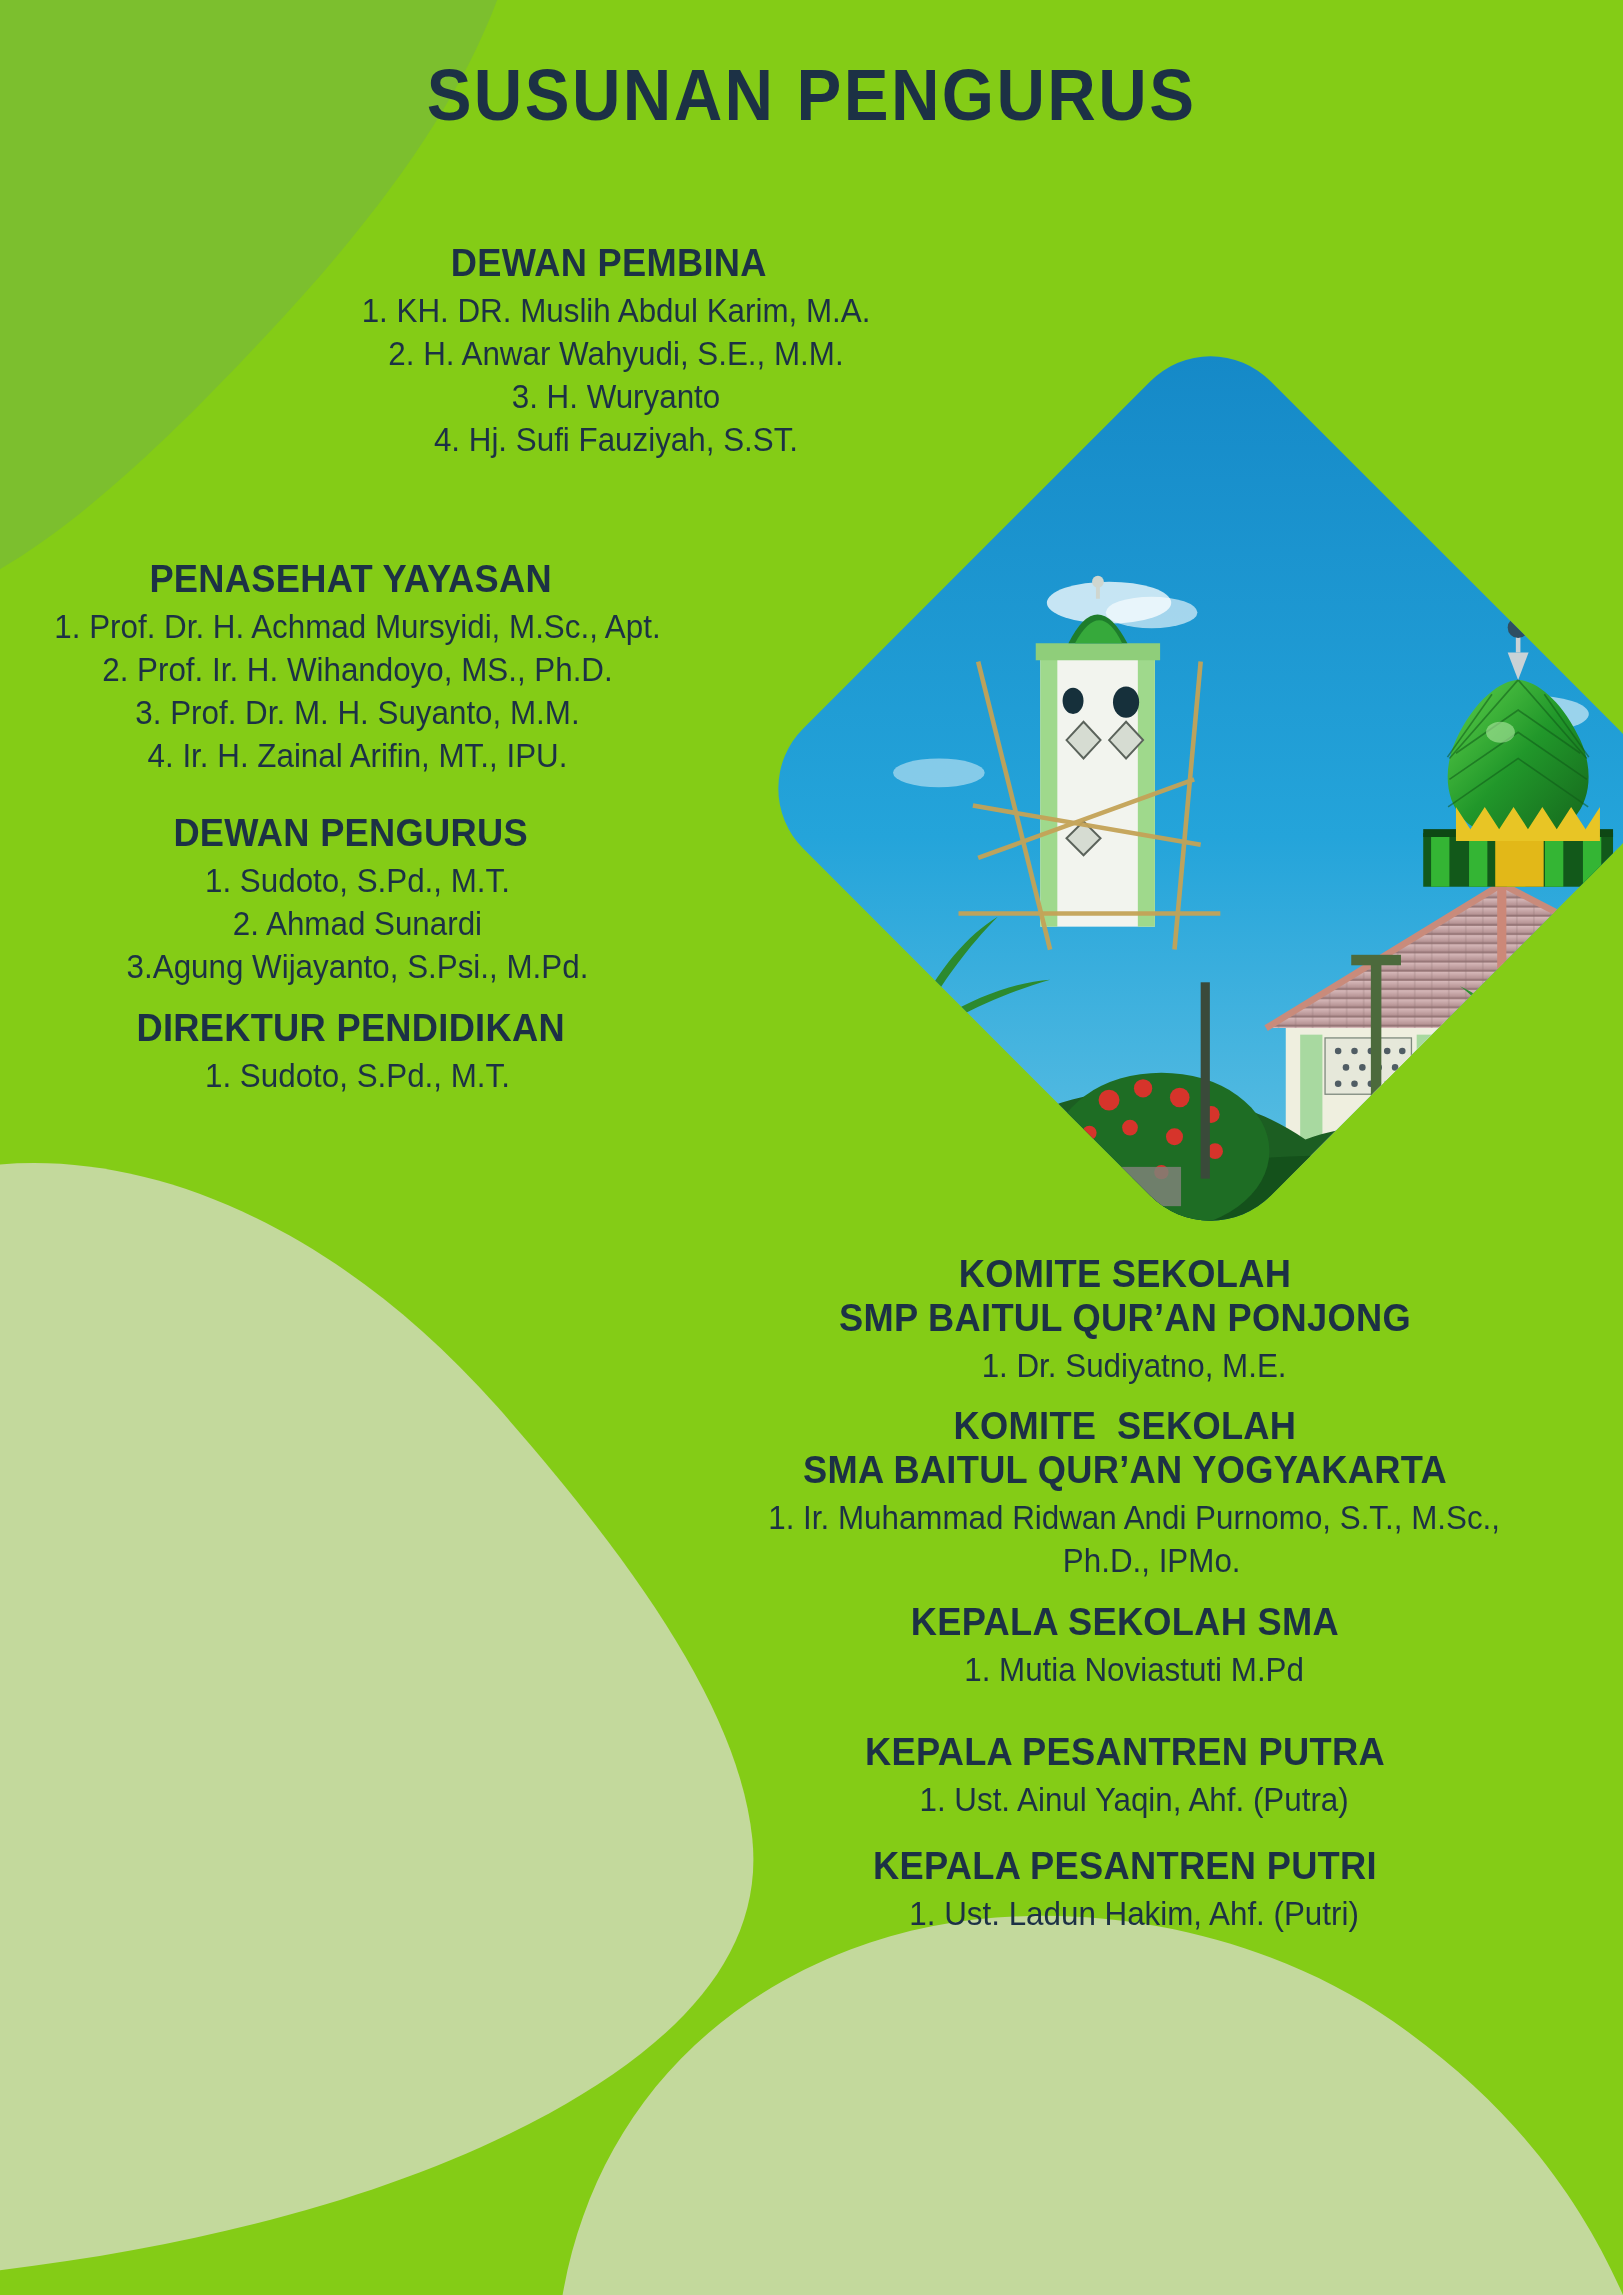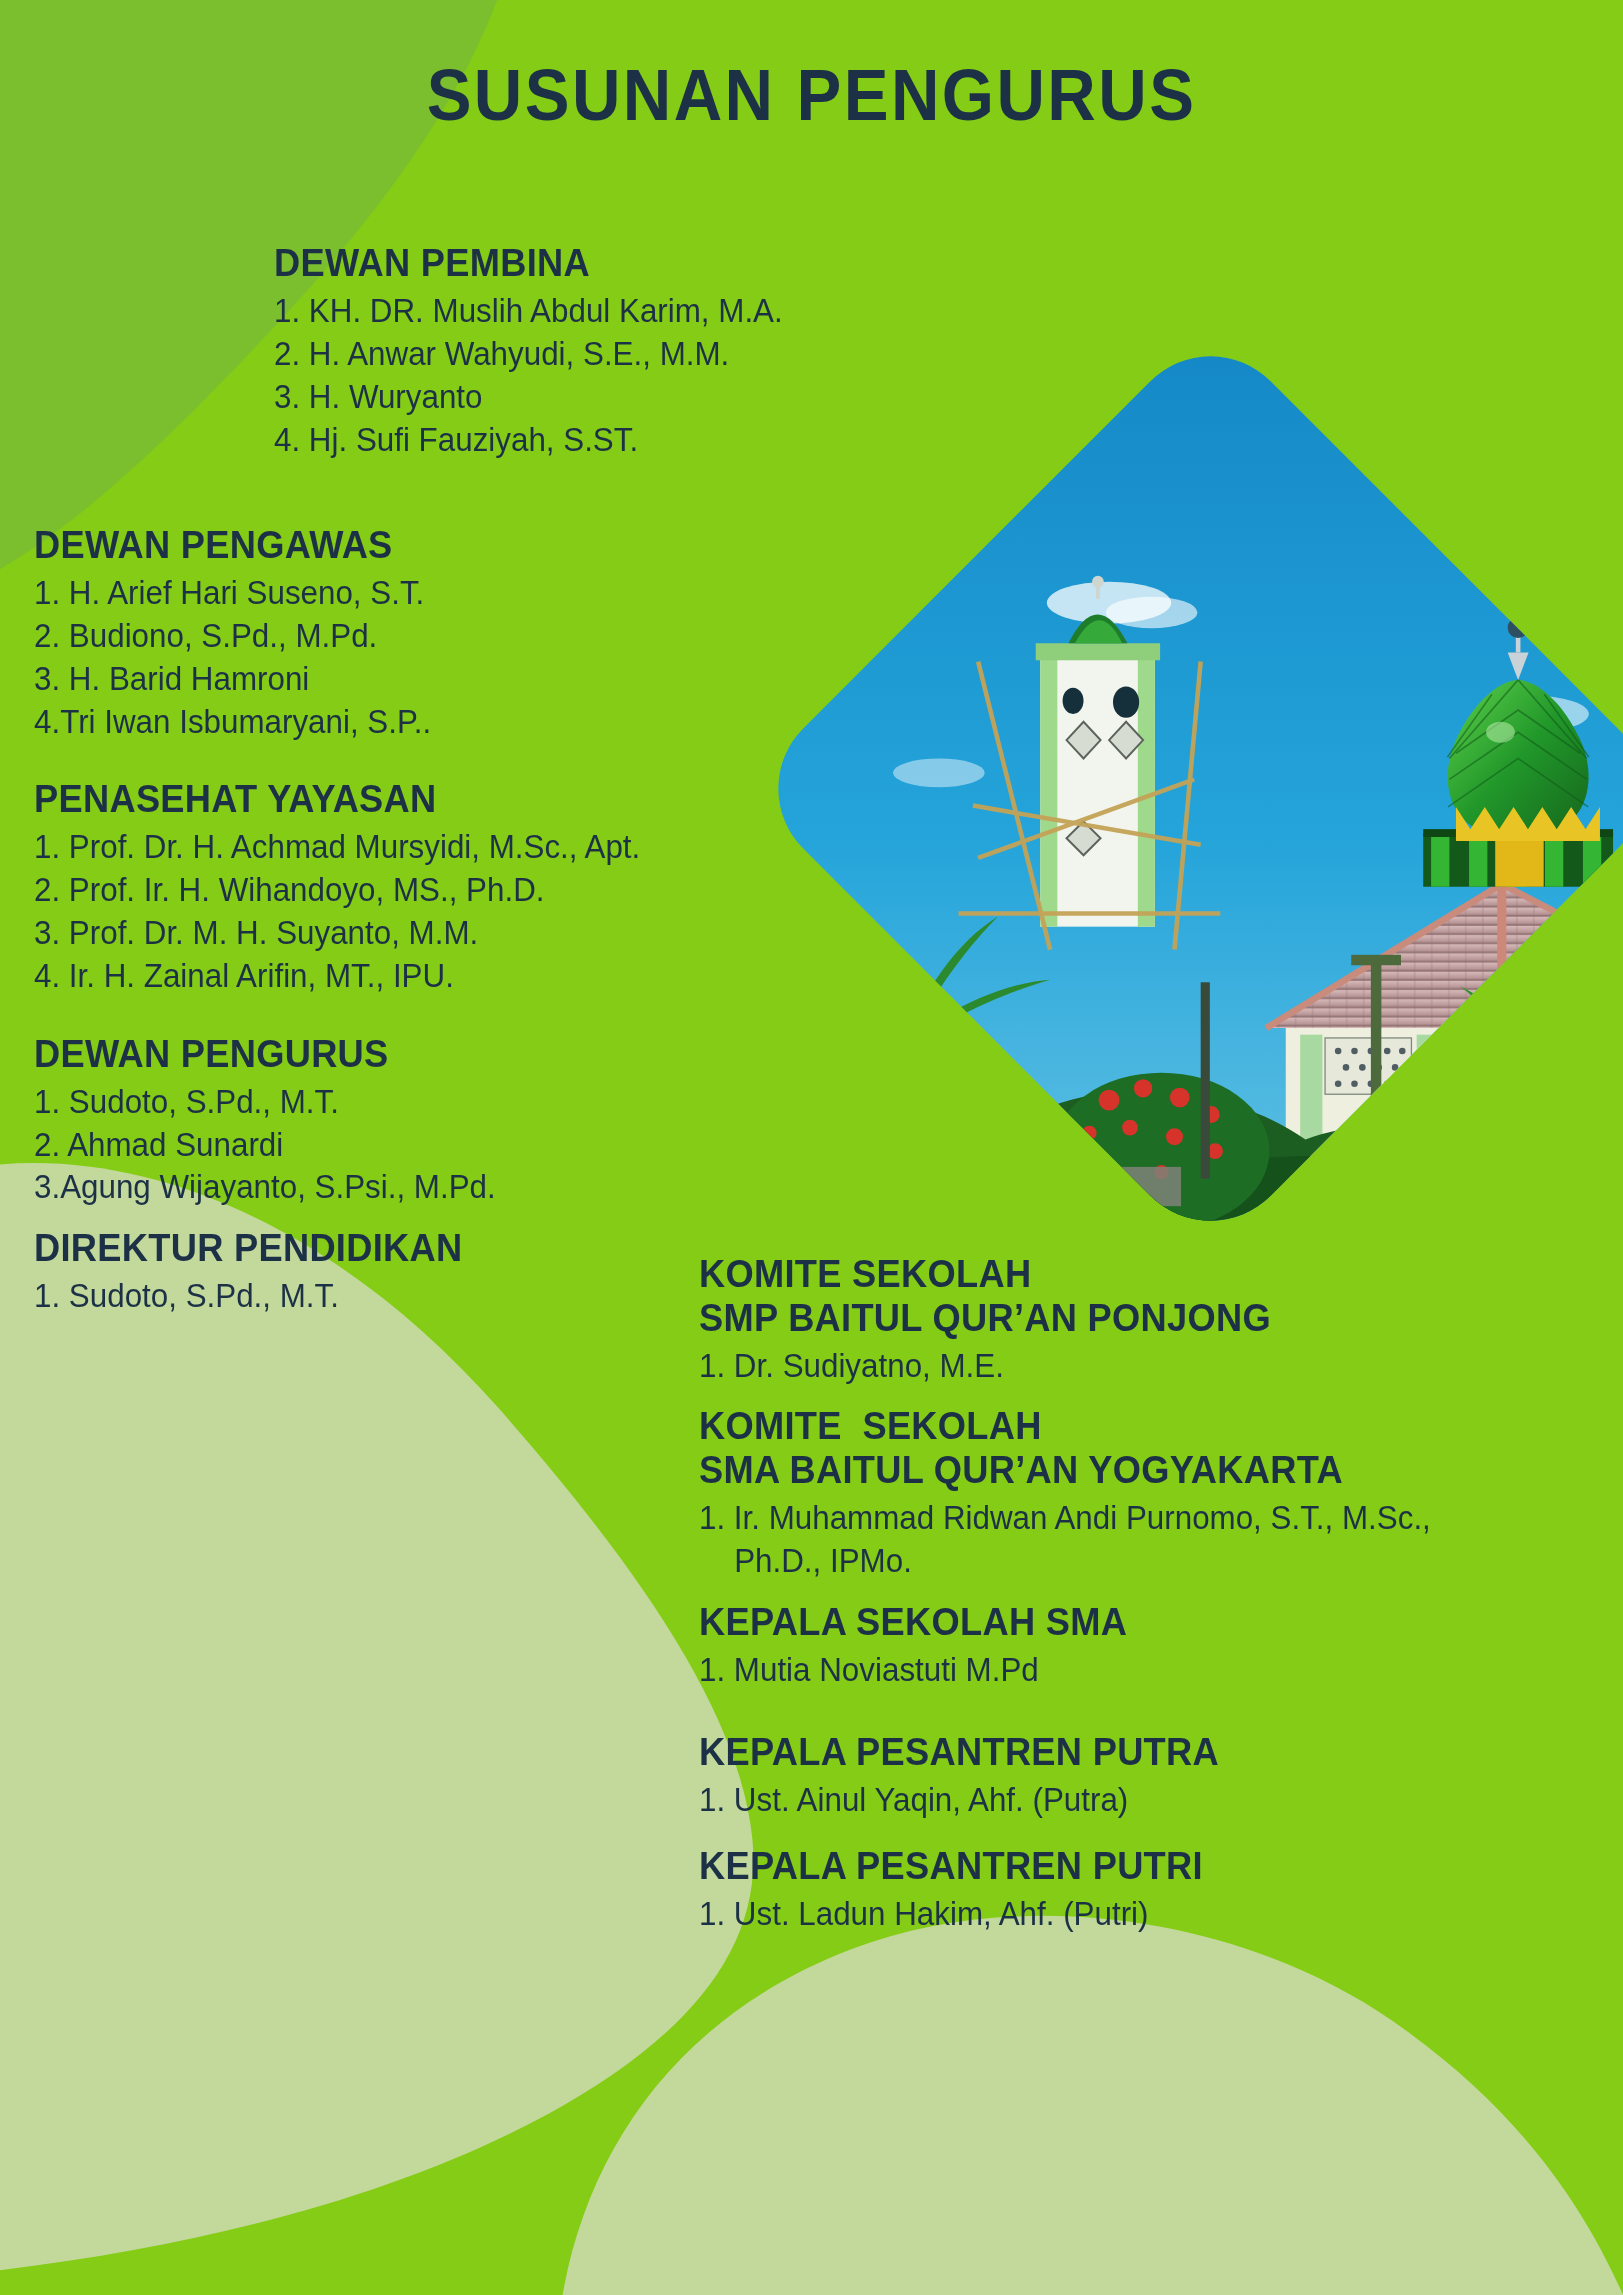--- a/index.html
+++ b/index.html
@@ -47,21 +47,21 @@
     text-align:center;
     font-size:73px;
     font-weight:700;
     letter-spacing:2.6px;
     line-height:1.0;
     font-stretch:condensed;
     transform:scaleX(0.92);
   }
 
   
-  .block{ position:absolute; }
+  .block{ position:absolute;text-align:center; }
   .sec-head{
     font-size:39px;
     font-weight:700;
     line-height:1.12;
     letter-spacing:0.3px;
     white-space:pre;
     transform-origin:left top;
     transform:scaleX(0.93);
   }
   .sec-item{
@@ -338,28 +338,20 @@
     <div class="sec-head">DEWAN PEMBINA</div>
     <div class="gap-sm"></div>
     <div class="sec-item">1. KH. DR. Muslih Abdul Karim, M.A.</div>
     <div class="sec-item">2. H. Anwar Wahyudi, S.E., M.M.</div>
     <div class="sec-item">3. H. Wuryanto</div>
     <div class="sec-item">4. Hj. Sufi Fauziyah, S.ST.</div>
   </div>
 
   <div class="block" id="col-left">
 
-    <div>
-      <div class="sec-head">DEWAN PENGAWAS</div>
-      <div class="gap-sm"></div>
-      <div class="sec-item">1. H. Arief Hari Suseno, S.T.</div>
-      <div class="sec-item">2. Budiono, S.Pd., M.Pd.</div>
-      <div class="sec-item">3. H. Barid Hamroni</div>
-      <div class="sec-item">4.Tri Iwan Isbumaryani, S.P..</div>
-    </div>
 
     <div class="gap-md"></div>
 
 
     <div class="gap-md"></div>
 
     <div>
       <div class="sec-head">PENASEHAT YAYASAN</div>
       <div class="gap-sm"></div>
       <div class="sec-item">1. Prof. Dr. H. Achmad Mursyidi, M.Sc., Apt.</div>

